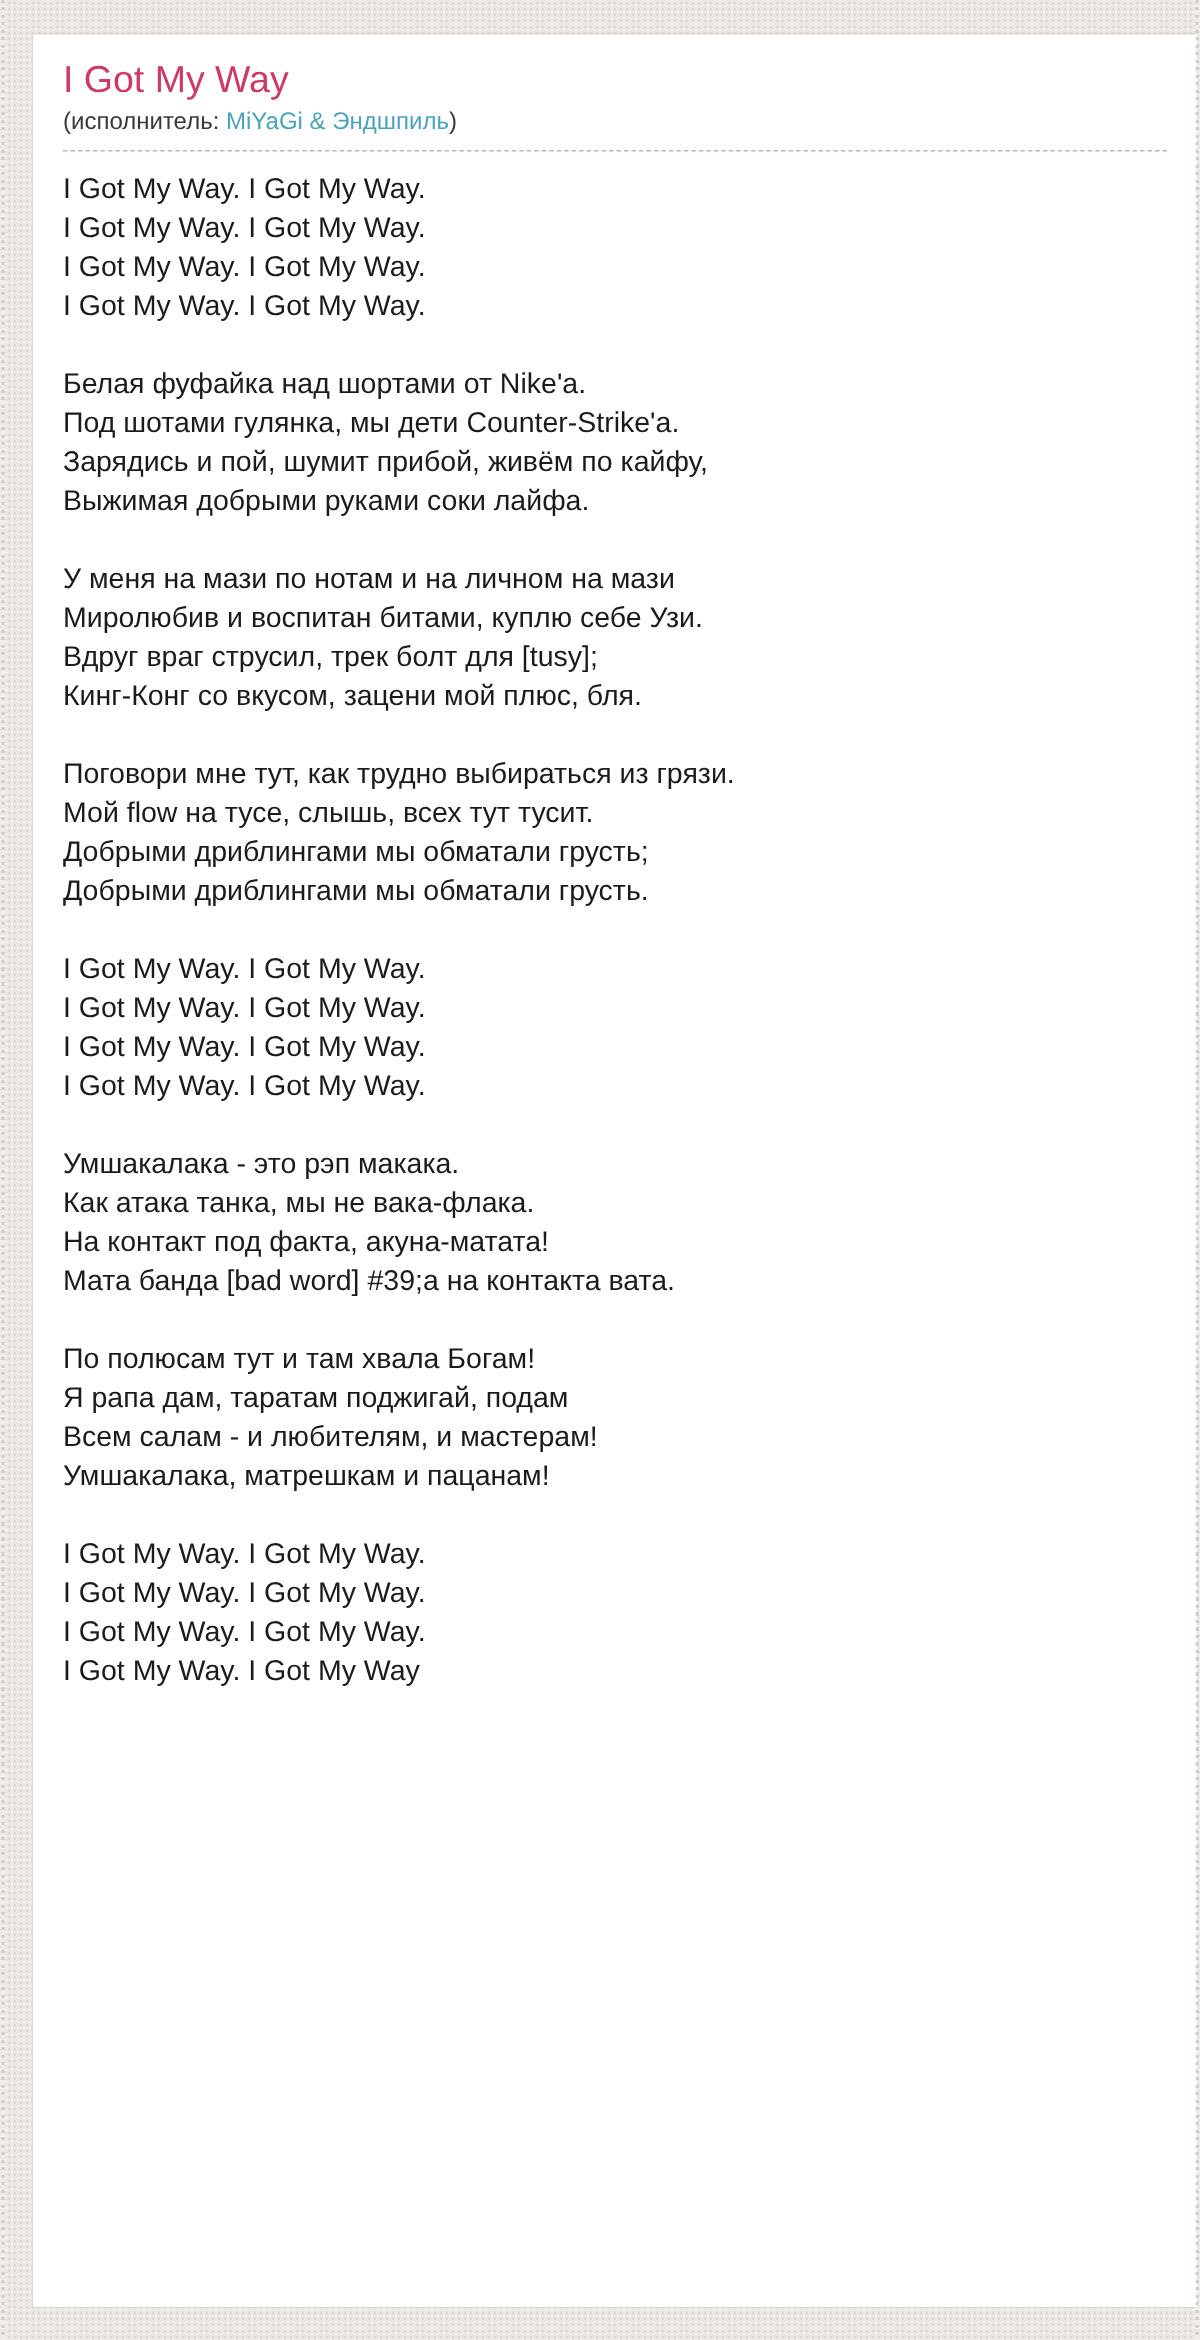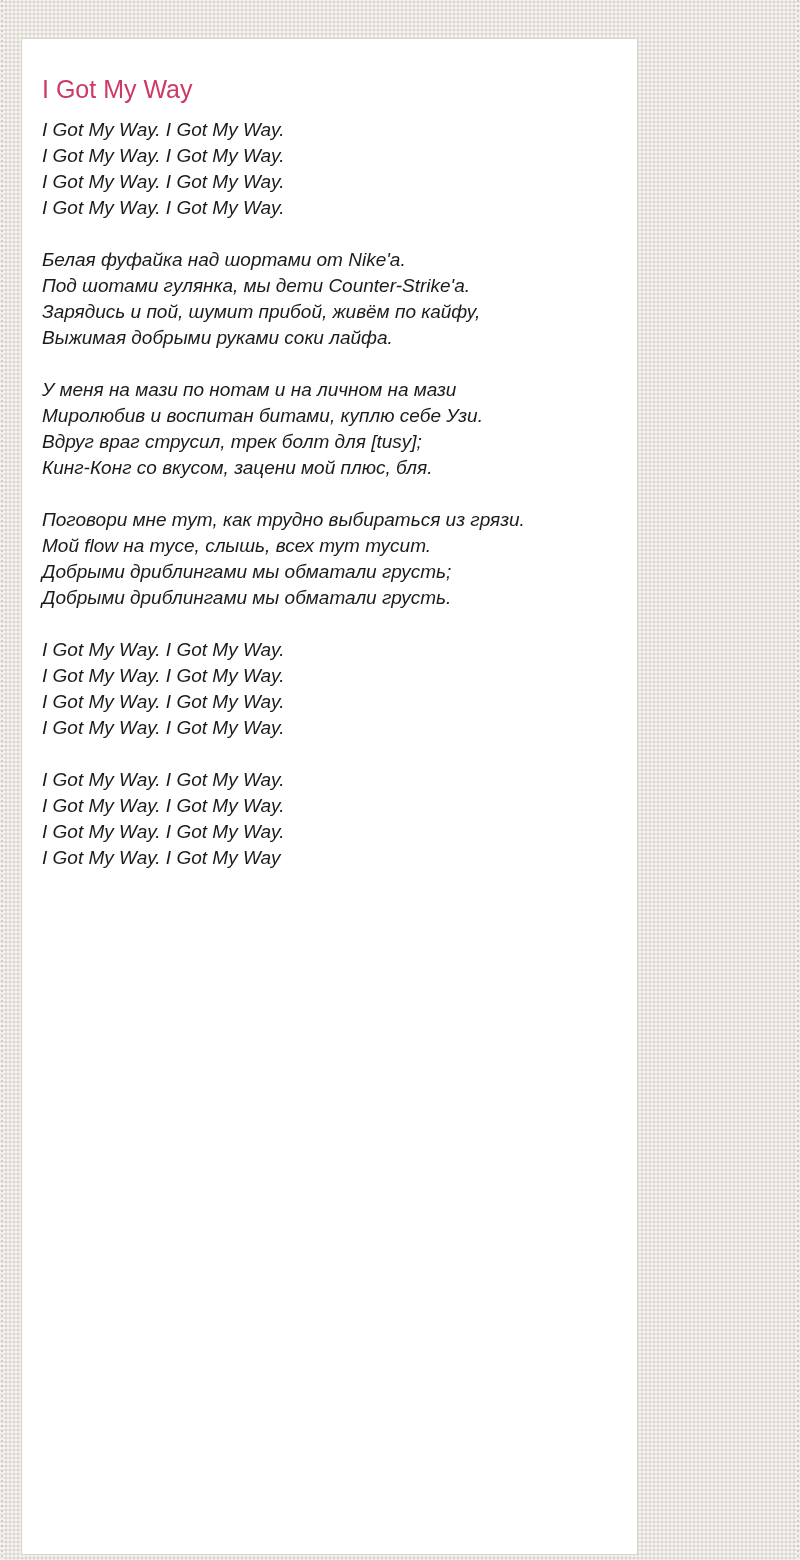--- a/index.html
+++ b/index.html
@@ -30,27 +30,27 @@
     width: 2px;
     background: repeating-linear-gradient(to bottom, #c7c2bb 0 2px, #f5f3ef 2px 5px);
     opacity: 0.7;
   }
   .page::before { left: 1px; }
   .page::after  { right: 1px; }
 
   .card {
     position: absolute;
     left: 21px;
-    top: 38px;
-    width: 617px;
+    top: 22px;
+    width: 778px;
     min-height: 1517px;
     box-sizing: border-box;
     background: #ffffff;
     border: 1px solid #d9d5cf;
-    padding: 36px 20px 26px 20px;
+    padding: 16px 20px 26px 20px;
   }
   h1.song-title {
     margin: 0 0 4px 0;
     font-size: 25px;
     line-height: 29px;
     font-weight: normal;
     color: #cc3a65;
   }
   .artist-line {
     font-size: 16px;
@@ -62,37 +62,41 @@
   .artist-link {
     color: #4ba3b8;
     text-decoration: none;
     cursor: pointer;
   }
   .lyrics {
     margin-top: 13px;
     font-size: 19px;
     line-height: 26px;
     color: #1b1b1b;
-    font-style: italic;
   }
   .stanza {
     margin: 0 0 26px 0;
   }
   .stanza:last-child {
     margin-bottom: 0;
   }
 </style>
 </head>
 <body>
 
 <div class="page">
   <div class="card">
     <h1 class="song-title">I Got My Way</h1>
+    <div class="artist-line">
+      <span>(исполнитель: </span><a href="#" class="artist-link">MiYaGi &amp; Эндшпиль</a><span>)</span>
+    </div>
     <div class="lyrics">
         <p class="stanza">I Got My Way. I Got My Way.<br>I Got My Way. I Got My Way.<br>I Got My Way. I Got My Way.<br>I Got My Way. I Got My Way.</p>
         <p class="stanza">Белая фуфайка над шортами от Nike'а.<br>Под шотами гулянка, мы дети Counter-Strike'а.<br>Зарядись и пой, шумит прибой, живём по кайфу,<br>Выжимая добрыми руками соки лайфа.</p>
         <p class="stanza">У меня на мази по нотам и на личном на мази<br>Миролюбив и воспитан битами, куплю себе Узи.<br>Вдруг враг струсил, трек болт для [tusy];<br>Кинг-Конг со вкусом, зацени мой плюс, бля.</p>
         <p class="stanza">Поговори мне тут, как трудно выбираться из грязи.<br>Мой flow на тусе, слышь, всех тут тусит.<br>Добрыми дриблингами мы обматали грусть;<br>Добрыми дриблингами мы обматали грусть.</p>
         <p class="stanza">I Got My Way. I Got My Way.<br>I Got My Way. I Got My Way.<br>I Got My Way. I Got My Way.<br>I Got My Way. I Got My Way.</p>
+        <p class="stanza">Умшакалака - это рэп макака.<br>Как атака танка, мы не вака-флака.<br>На контакт под факта, акуна-матата!<br>Мата банда [bad word] #39;а на контакта вата.</p>
+        <p class="stanza">По полюсам тут и там хвала Богам!<br>Я рапа дам, таратам поджигай, подам<br>Всем салам - и любителям, и мастерам!<br>Умшакалака, матрешкам и пацанам!</p>
         <p class="stanza">I Got My Way. I Got My Way.<br>I Got My Way. I Got My Way.<br>I Got My Way. I Got My Way.<br>I Got My Way. I Got My Way</p>
       </div>
   </div>
 </div>
 
 </body></html>

